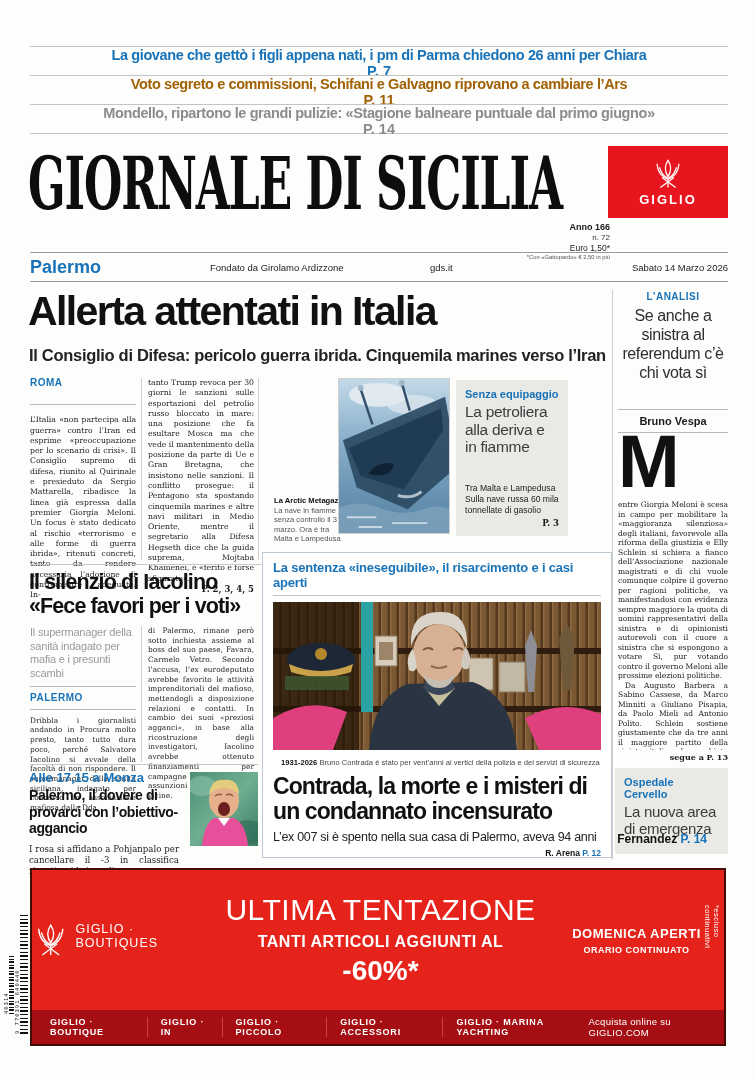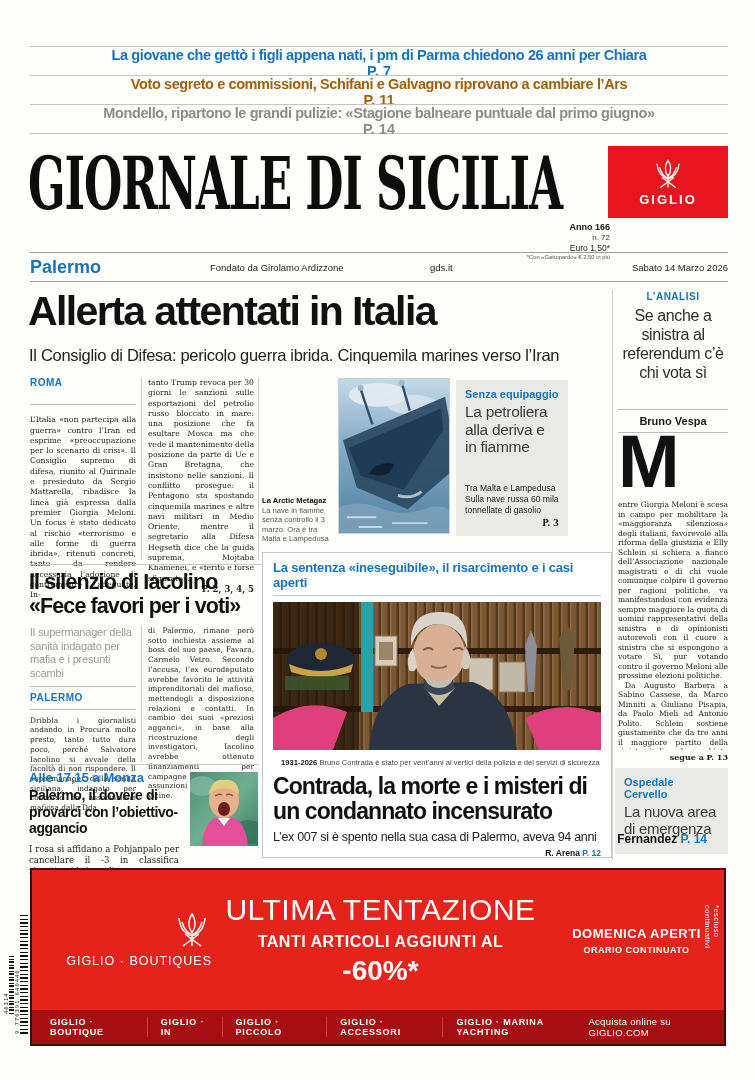--- a/index.html
+++ b/index.html
@@ -44,27 +44,27 @@
   .dateline .mid { font-size:9.5px; color:#222; width:220px; }
   .dateline .site { font-size:9.5px; color:#222; width:150px; }
   .dateline .date { font-size:9.5px; color:#222; flex:1; text-align:right; }
 
   .kicker { color:#1973b9; font-weight:bold; }
   .serif { font-family:"DejaVu Serif", serif; text-align:justify; hyphens:auto; }
 
   
   .hero-headline { position:absolute; left:28px; top:288px; font-size:41px; font-weight:bold;
     letter-spacing:-1.6px; color:#111; }
-  .hero-deck { position:absolute; left:29px; top:346px; font-size:16.5px; color:#222; letter-spacing:-0.3px; }
+  .hero-deck { position:absolute; left:29px; top:346px; font-size:16.5px; color:#222; letter-spacing:-0.3px;font-weight:bold; }
   .hero-col { position:absolute; top:378px; width:106px; font-size:7.7px; line-height:10.3px; color:#1c1c1c; }
   .hero-kicker { font-size:10px; letter-spacing:0.5px; border-bottom:1px solid #bbb; padding-bottom:16px; margin-bottom:10px; }
   .pages-ref { text-align:right; font-weight:bold; font-size:8.5px; font-family:"DejaVu Serif", serif; }
   .photo-cell { position:absolute; left:262px; top:378px; width:190px; height:182px; }
   .ship-img { position:absolute; right:2px; top:0; width:112px; height:156px; border:1px solid #d0d0d0; }
-  .photo-cap { position:absolute; left:0; bottom:16px; width:72px; font-size:7.6px; line-height:9.6px; color:#555; }
+  .photo-cap { position:absolute; left:12px; bottom:16px; width:72px; font-size:7.6px; line-height:9.6px; color:#555; }
   .photo-cap b { color:#111; }
   .gray-box { background:#e9e9e6; padding:8px 9px; }
   .senza-box { position:absolute; left:456px; top:380px; width:112px; height:156px; }
   .box-kicker { font-size:11px; }
   .box-title { font-size:15.5px; line-height:17.5px; color:#3c3c3c; letter-spacing:-0.3px; margin-top:3px; }
   .senza-note { position:absolute; left:9px; bottom:20px; width:96px; font-size:8.6px; line-height:11px; color:#222; }
   .senza-page { position:absolute; right:9px; bottom:8px; font-weight:bold; font-size:8.5px; font-family:"DejaVu Serif", serif; }
 
   
   .iac-headline { position:absolute; left:29px; top:570px; width:236px; font-size:21.5px;
@@ -107,21 +107,21 @@
     font-weight:bold; font-size:8px; font-family:"DejaVu Serif", serif; }
   .cervello-box { position:absolute; left:615px; top:768px; width:113px; height:86px; }
   .cerv-byline { position:absolute; right:21px; bottom:8px; font-size:12px; }
   .cerv-byline b { color:#111; }
   .cerv-byline .pg { color:#1973b9; font-weight:bold; }
 
   
   .ad-wrap { position:absolute; left:30px; top:868px; width:696px; height:178px; border:2px solid #430d07; }
   .ad-main { position:relative; width:100%; height:140px; background:#e5231b;
     display:flex; align-items:center; color:#fff; }
-  .ad-brand { width:180px; display:flex; flex-direction:column; align-items:flex-end; gap:6px; }
+  .ad-brand { width:180px; display:flex; align-items:flex-start; gap:6px; }
   .ad-brand .t { font-size:12.5px; letter-spacing:1px; }
   .ad-center { flex:1; text-align:center; }
   .ad-center .l1 { font-size:30px; letter-spacing:0.5px; font-weight:normal; }
   .ad-center .l2 { font-size:16px; font-weight:bold; margin-top:6px; letter-spacing:0.5px; }
   .ad-center .l3 { font-size:28px; font-weight:bold; margin-top:4px; }
   .ad-right { width:175px; text-align:center; }
   .ad-right .r1 { font-size:13px; font-weight:bold; letter-spacing:0.5px; }
   .ad-right .r2 { font-size:9px; font-weight:bold; margin-top:4px; letter-spacing:0.5px;text-align:center; }
   .ad-side { position:absolute; right:3px; top:50%; transform:translateY(-50%) ;
     writing-mode:vertical-rl; font-size:7.5px; color:#fff; letter-spacing:0.5px; }

